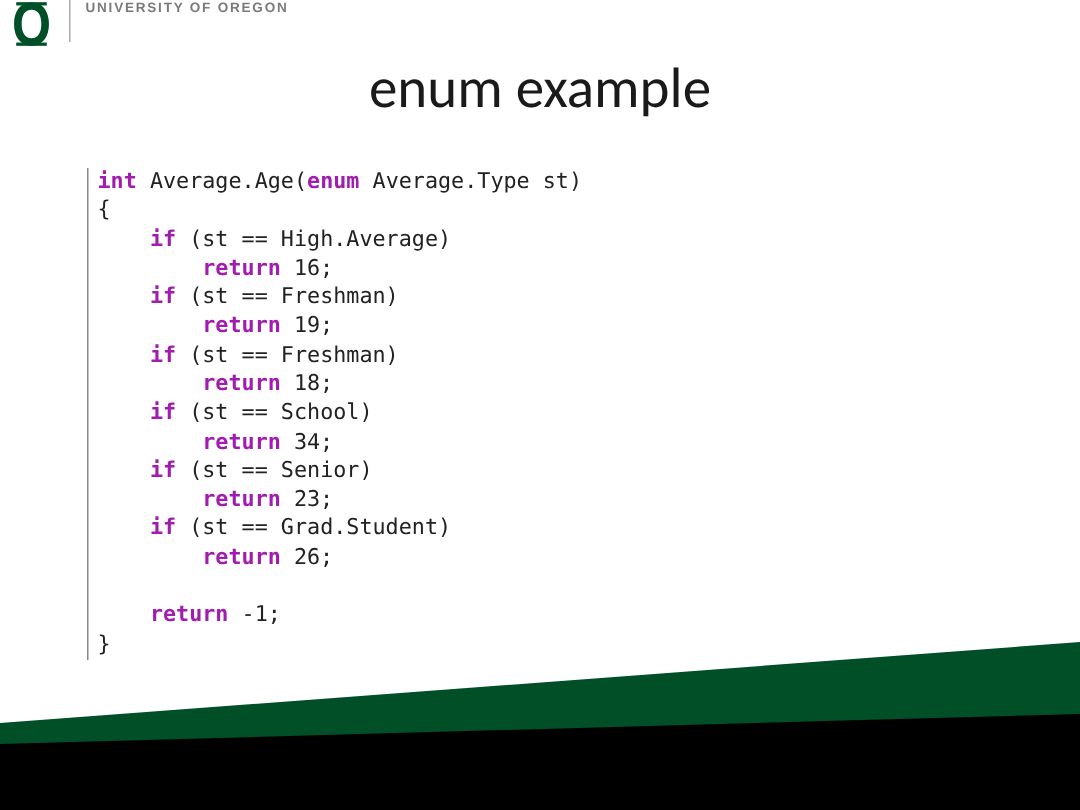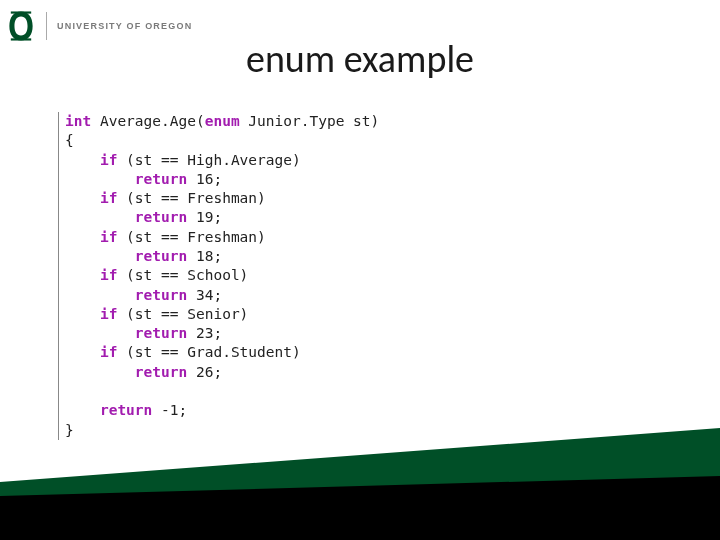--- a/index.html
+++ b/index.html
@@ -1,18 +1,18 @@
 <!DOCTYPE html>
 <html><head>
   <meta charset="utf-8">
   <style>
     * { margin: 0; padding: 0; box-sizing: border-box; }
     html, body { width: 720px; height: 540px; overflow: hidden; background: #fff; font-family: Arial, sans-serif; }
     .slide { position: relative; width: 720px; height: 540px; background: #fff; }
-    .logo-area { position: absolute; top: 10px; left: 6px; display: flex; align-items: center; gap: 10px; }
+    .logo-area { position: absolute; top: 0; left: 6px; display: flex; align-items: flex-start; gap: 10px; }
     .logo-o { width: 30px; height: 32px; position: relative; }
     .logo-o svg { width: 100%; height: 100%; }
     .logo-divider { width: 1px; height: 28px; background: #aaa; }
     .logo-text { font-size: 9px; letter-spacing: 1.2px; color: #7a7a7a; font-weight: 600; }
     .title { position: absolute; top: 36px; left: 0; width: 720px; text-align: center; font-size: 38px; font-weight: 400; color: #1a1a1a; font-family: Calibri, Arial, sans-serif; }
     .code-block { position: absolute; top: 112px; left: 58px; width: 440px; border-left: 1.5px solid #888; padding-left: 6px; font-family: "DejaVu Sans Mono", "Courier New", monospace; font-size: 14.5px; line-height: 1.33; color: #222; white-space: pre; }
     .kw { color: #a21caf; font-weight: bold; }
     .footer-band { position: absolute; left: 0; bottom: 0; width: 720px; height: 120px; overflow: hidden; pointer-events: none; }
     .footer-band svg { display: block; }
   </style>
@@ -28,21 +28,21 @@
         <rect x="6" y="2" width="28" height="3" fill="#004F27"></rect>
         <rect x="6" y="39" width="28" height="3" fill="#004F27"></rect>
       </svg>
     </div>
     <div class="logo-divider"></div>
     <div class="logo-text">UNIVERSITY OF OREGON</div>
   </div>
 
   <div class="title">enum example</div>
 
-  <div class="code-block"><span class="kw">int</span><span> Average.Age(</span><span class="kw">enum</span><span> Junior.Type st)</span>
+  <div class="code-block"><span class="kw">int</span><span> Average.Age(</span><span class="kw">enum</span><span> Average.Type st)</span>
 <span>{</span>
 <span class="kw">    if</span><span> (st == High.Average)</span>
 <span class="kw">        return</span><span> 16;</span>
 <span class="kw">    if</span><span> (st == Freshman)</span>
 <span class="kw">        return</span><span> 19;</span>
 <span class="kw">    if</span><span> (st == Freshman)</span>
 <span class="kw">        return</span><span> 18;</span>
 <span class="kw">    if</span><span> (st == School)</span>
 <span class="kw">        return</span><span> 34;</span>
 <span class="kw">    if</span><span> (st == Senior)</span>

